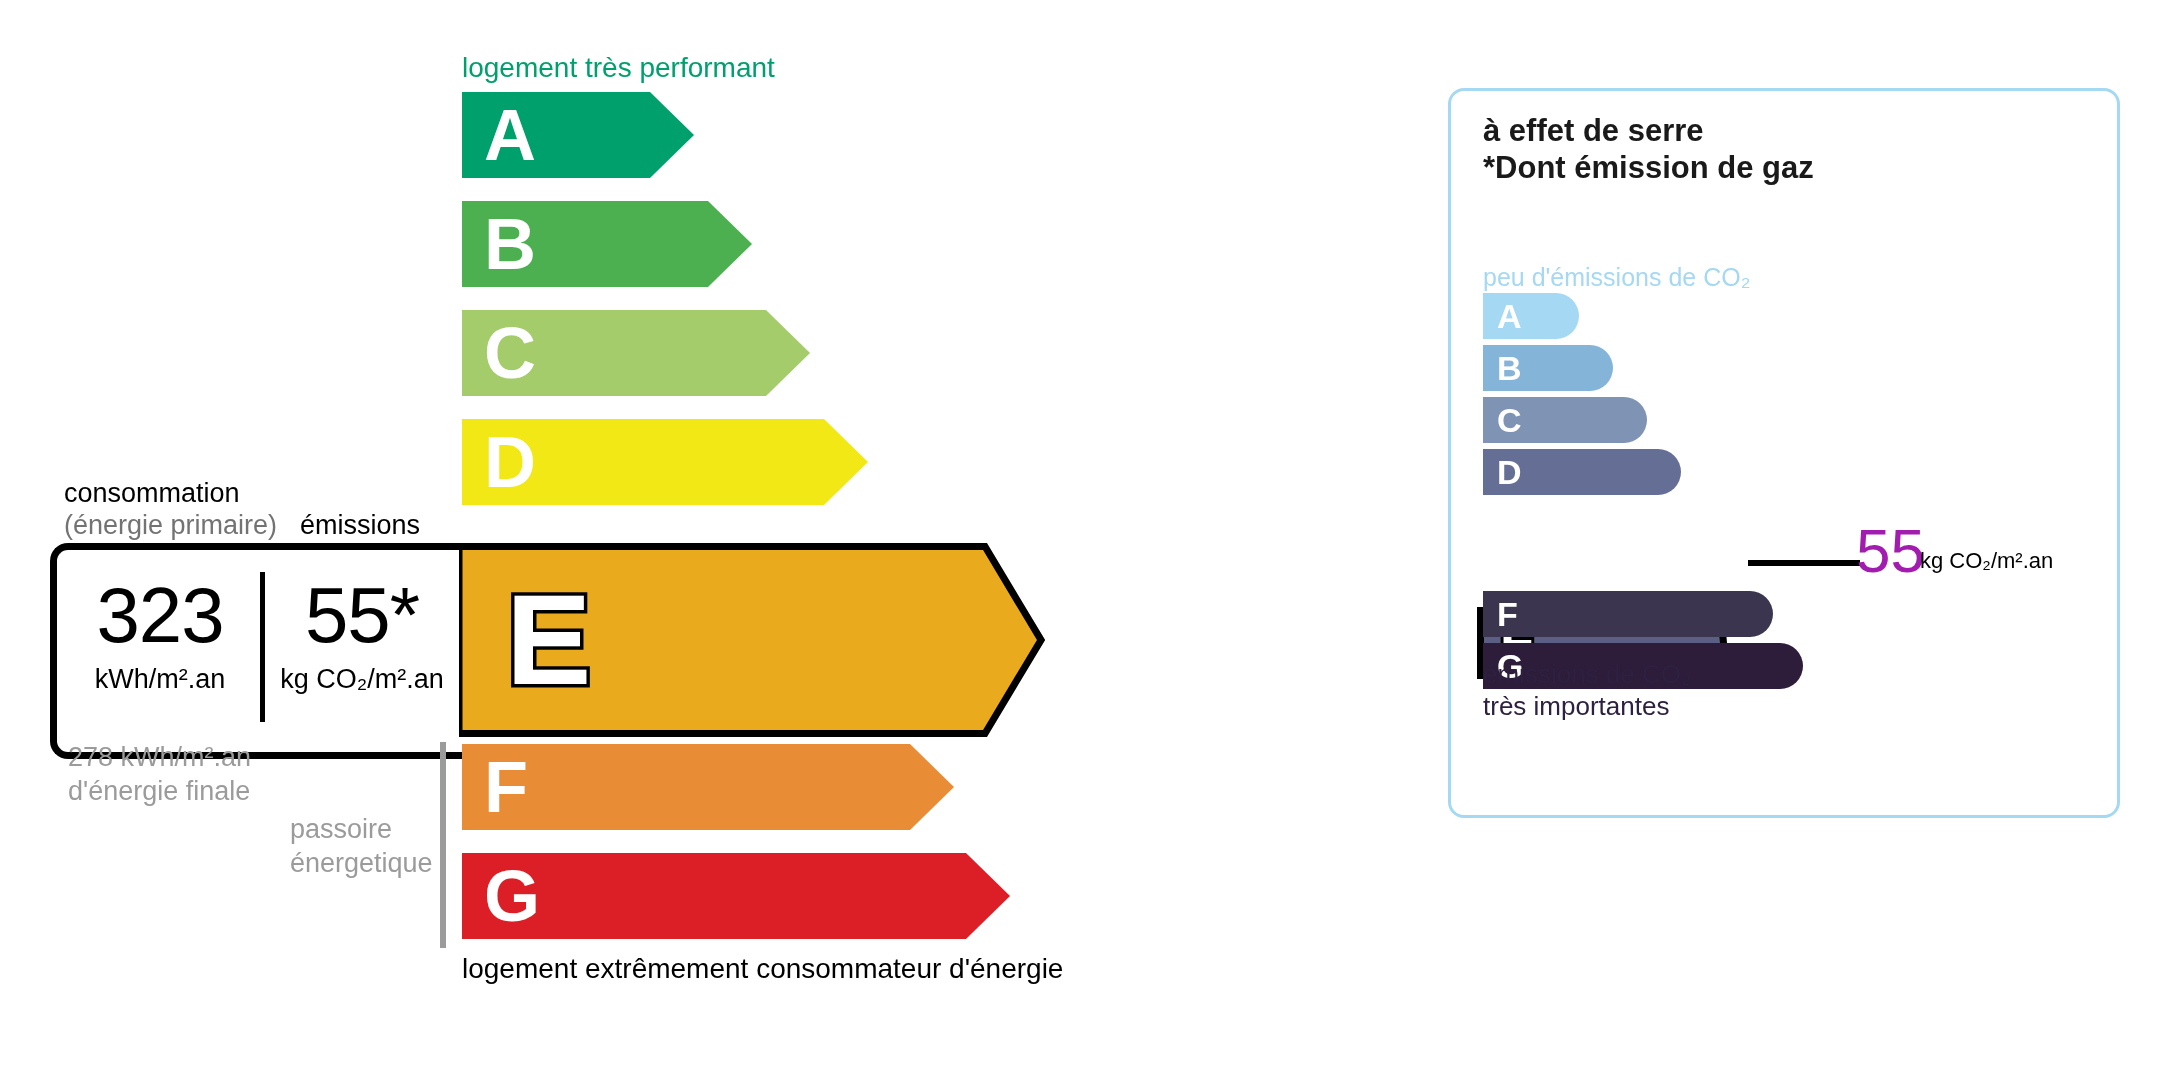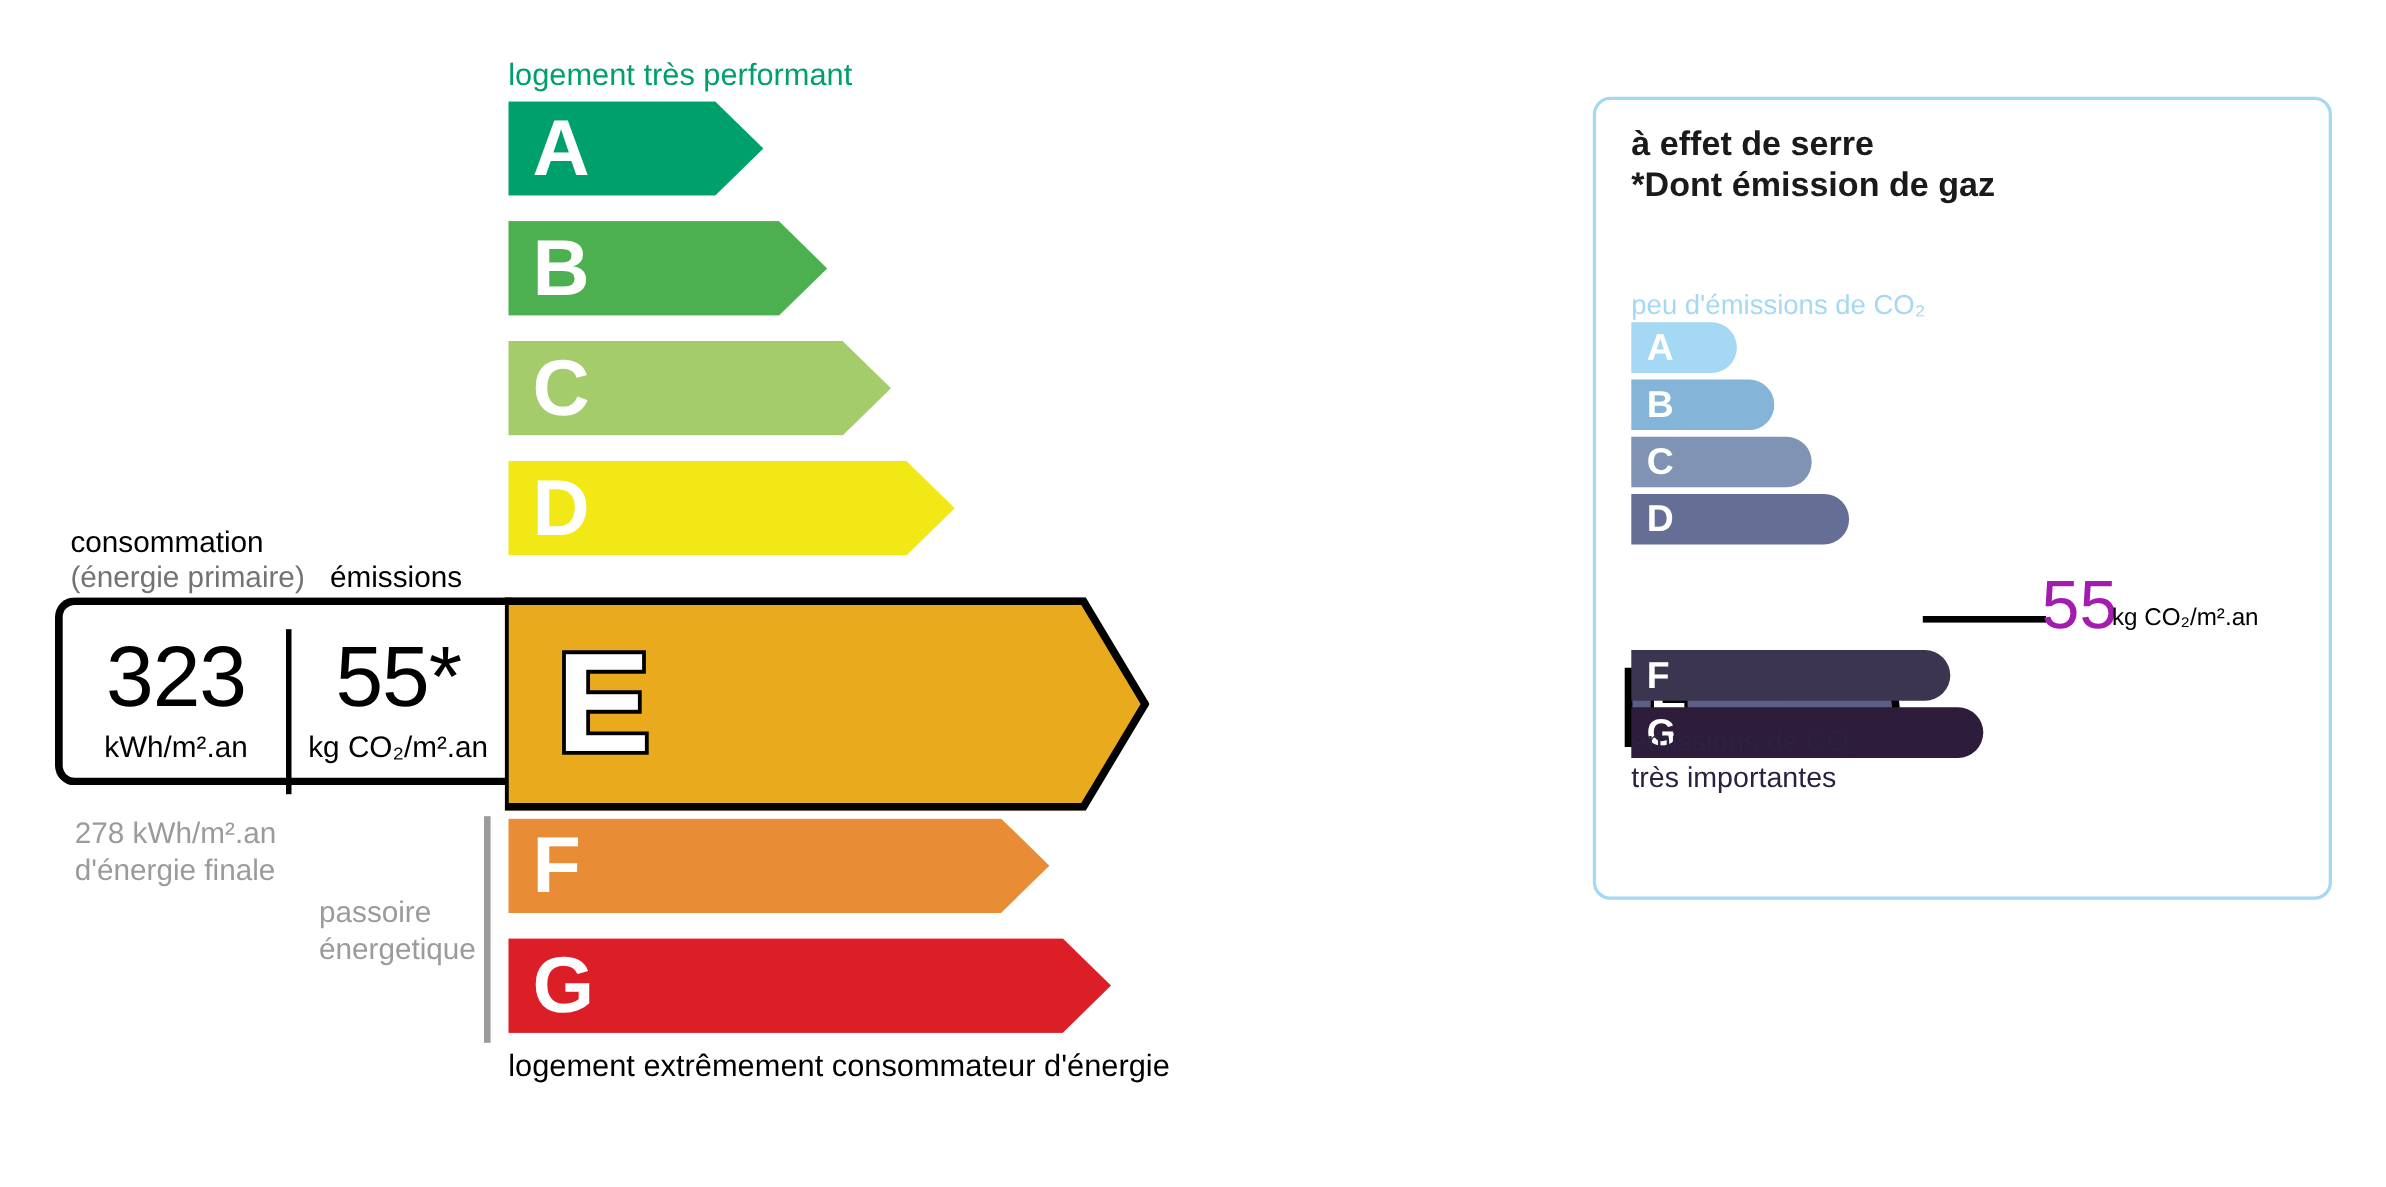--- a/index.html
+++ b/index.html
@@ -60,21 +60,21 @@
   
   #row-E {
     position: absolute;
     left: 50px;
     top: 543px;
     height: 194px;
   }
   #value-box {
     position: absolute;
     left: 0; top: 0;
-    width: 416px; height: 171px;
+    width: 416px; height: 216px;
     box-sizing: border-box;
     border: 7px solid #000000;
     border-right: none;
     border-radius: 18px 0 0 18px;
     background: #ffffff;
   }
   .value-cell {
     position: absolute;
     top: 26px;
     width: 190px;

